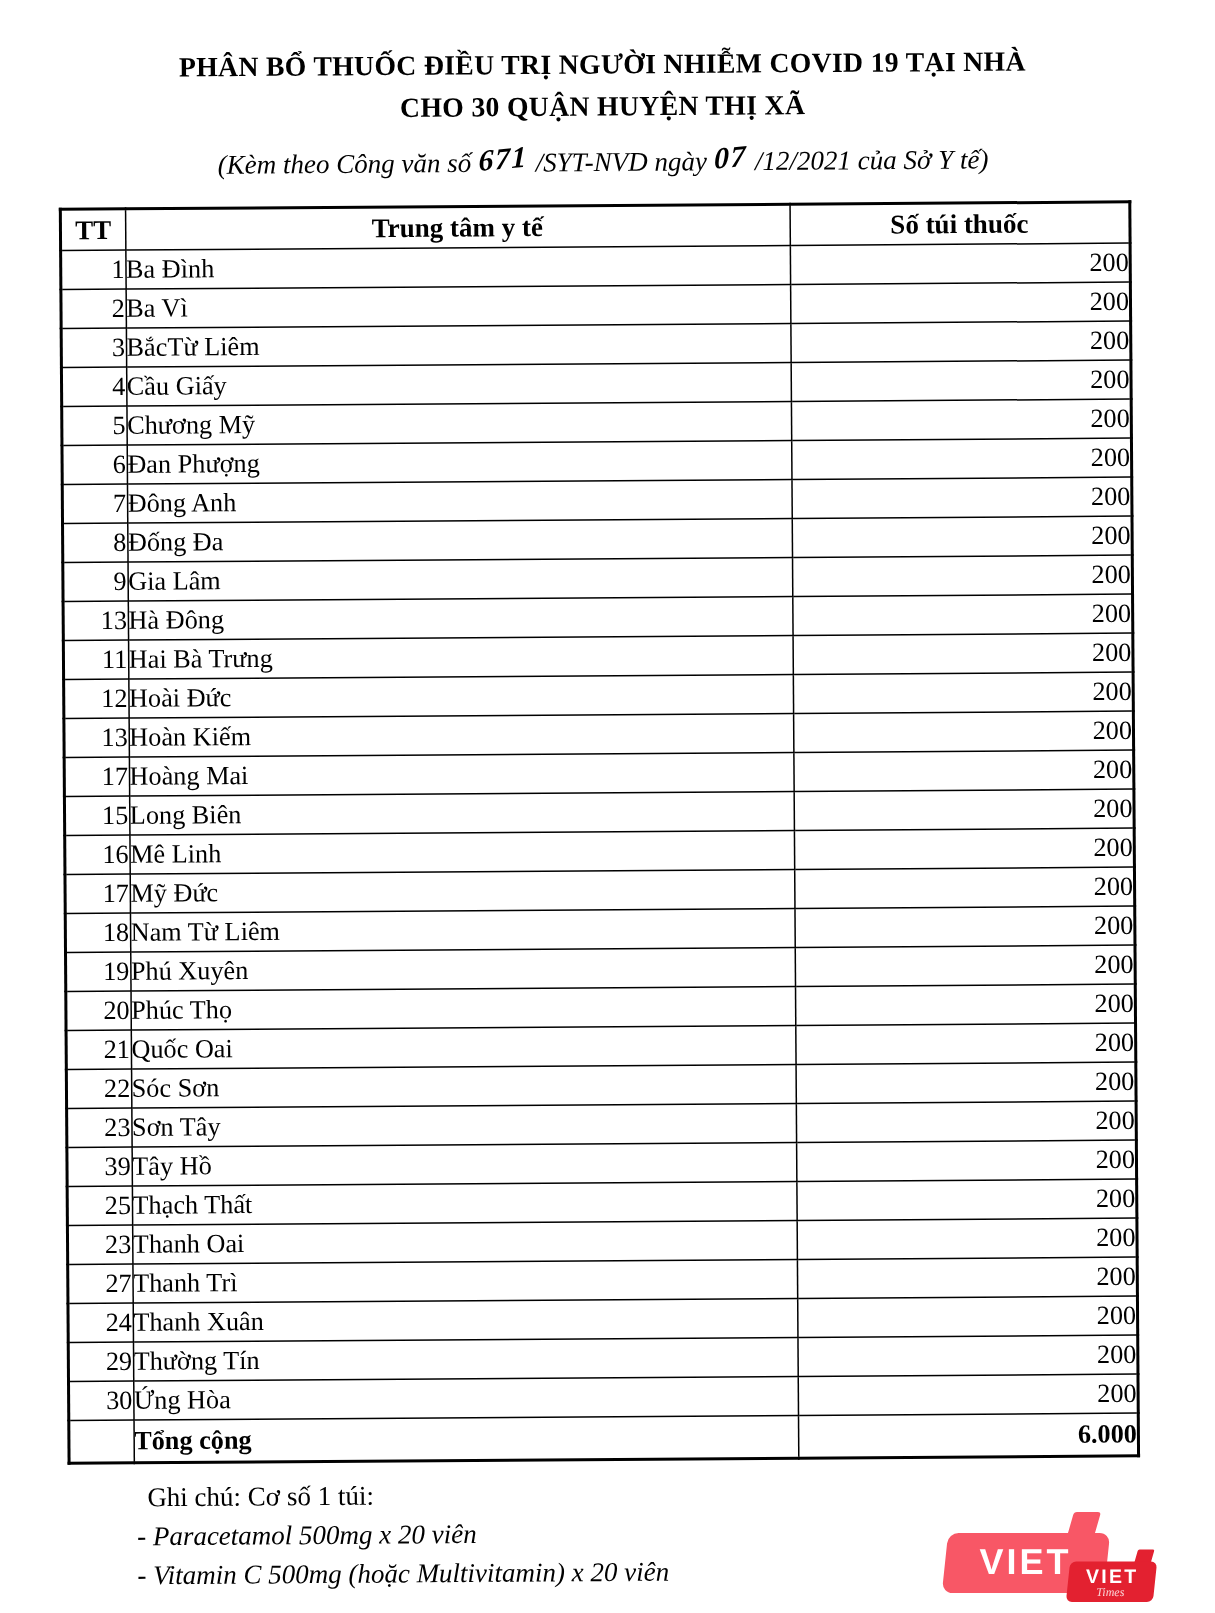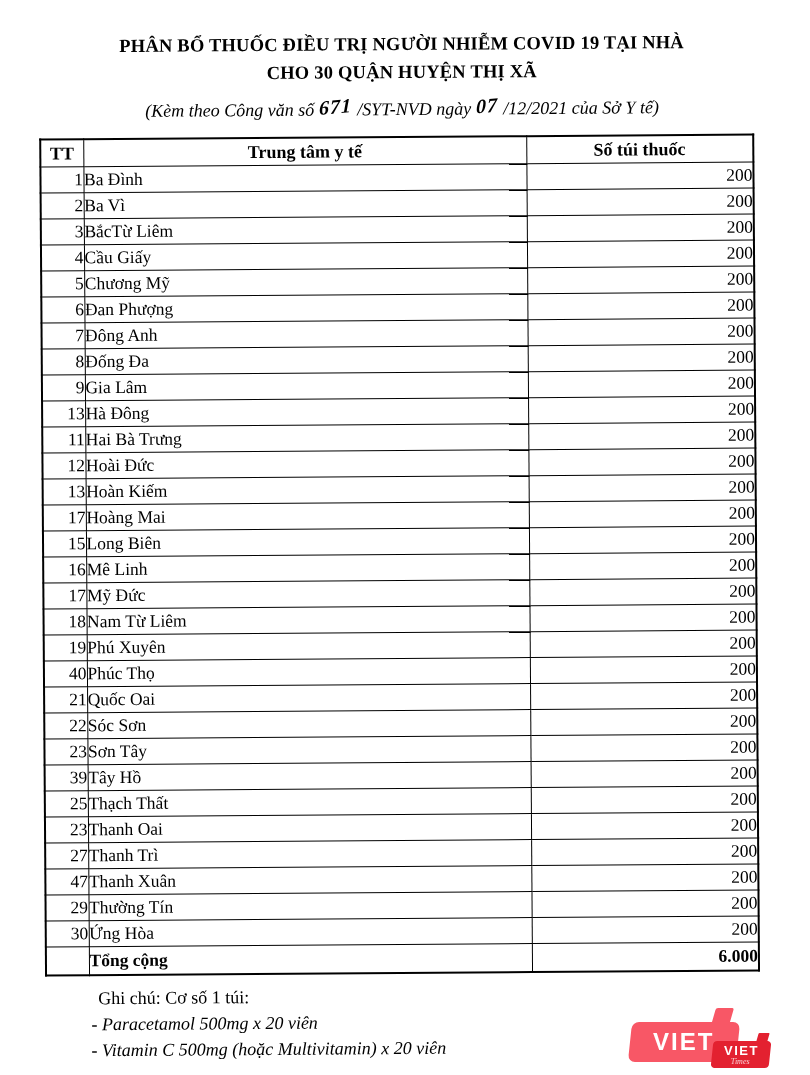--- a/index.html
+++ b/index.html
@@ -235,21 +235,21 @@
           <td class="c-tt">18</td>
           <td class="c-name">Nam Từ Liêm</td>
           <td class="c-bags">200</td>
         </tr>
         <tr>
           <td class="c-tt">19</td>
           <td class="c-name">Phú Xuyên</td>
           <td class="c-bags">200</td>
         </tr>
         <tr>
-          <td class="c-tt">40</td>
+          <td class="c-tt">20</td>
           <td class="c-name">Phúc Thọ</td>
           <td class="c-bags">200</td>
         </tr>
         <tr>
           <td class="c-tt">21</td>
           <td class="c-name">Quốc Oai</td>
           <td class="c-bags">200</td>
         </tr>
         <tr>
           <td class="c-tt">22</td>
@@ -275,21 +275,21 @@
           <td class="c-tt">23</td>
           <td class="c-name">Thanh Oai</td>
           <td class="c-bags">200</td>
         </tr>
         <tr>
           <td class="c-tt">27</td>
           <td class="c-name">Thanh Trì</td>
           <td class="c-bags">200</td>
         </tr>
         <tr>
-          <td class="c-tt">47</td>
+          <td class="c-tt">24</td>
           <td class="c-name">Thanh Xuân</td>
           <td class="c-bags">200</td>
         </tr>
         <tr>
           <td class="c-tt">29</td>
           <td class="c-name">Thường Tín</td>
           <td class="c-bags">200</td>
         </tr>
         <tr>
           <td class="c-tt">30</td>

